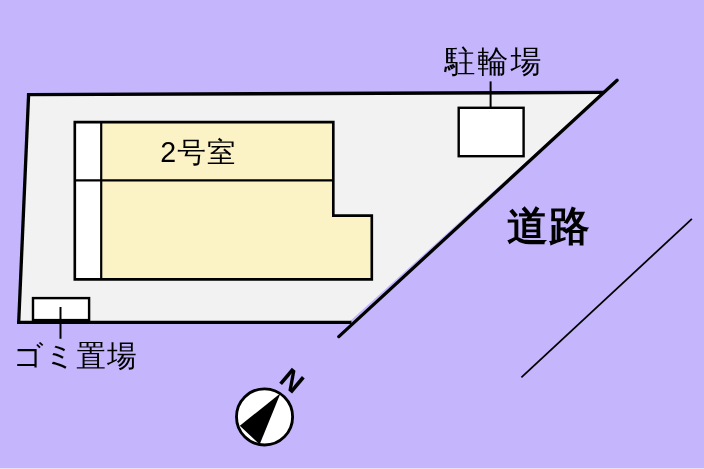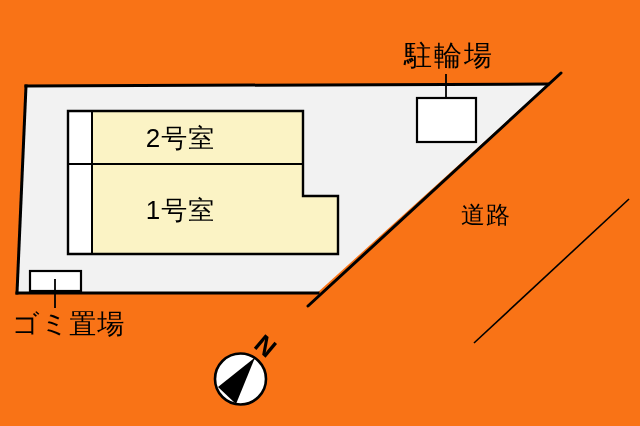--- a/index.html
+++ b/index.html
@@ -5,21 +5,21 @@
   html, body {
     margin: 0;
     padding: 0;
     background: #ffffff;
     font-family: "Liberation Sans", "DejaVu Sans", sans-serif;
   }
   .canvas {
     position: relative;
     width: 640px;
     height: 426px;
-    background: #f97316;
+    background: #c4b5fd;
     overflow: hidden;
   }
   .canvas svg {
     position: absolute;
     left: 0;
     top: 0;
   }
   .label {
     position: absolute;
     color: #000000;
@@ -41,23 +41,24 @@
     display: flex;
     align-items: center;
     justify-content: center;
     font-size: 26px;
     letter-spacing: 1px;
   }
   .label-room2 { top: 112px; height: 52px; }
   .label-room1 { top: 166px; height: 88px; }
   .label-road {
     left: 461px;
-    top: 203px;
-    font-size: 24px;
+    top: 187px;
+    font-size: 37px;
     letter-spacing: 1px;
+    font-weight: bold;
   }
   .label-trash {
     left: 12px;
     top: 311px;
     font-size: 27px;
     letter-spacing: 1px;
   }
   .label-north {
     left: 256px;
     top: 333px;
@@ -99,20 +100,19 @@
     <line x1="55" y1="279" x2="55" y2="308" stroke="#000000" stroke-width="1.8"></line>
 
     <circle cx="240.5" cy="379" r="25.5" fill="#ffffff" stroke="#000000" stroke-width="2.6"></circle>
     <path d="M 255,357.5 L 218,387 L 236,404 Z" fill="#000000" stroke="none"></path>
   </svg>
 
   <div class="label label-bike">駐輪場</div>
 
   <div class="label label-room label-room2">2号室</div>
 
-  <div class="label label-room label-room1">1号室</div>
 
   <div class="label label-road">道路</div>
 
   <div class="label label-trash">ゴミ置場</div>
 
   <div class="label label-north">N</div>
 </div>
 
 </body></html>

